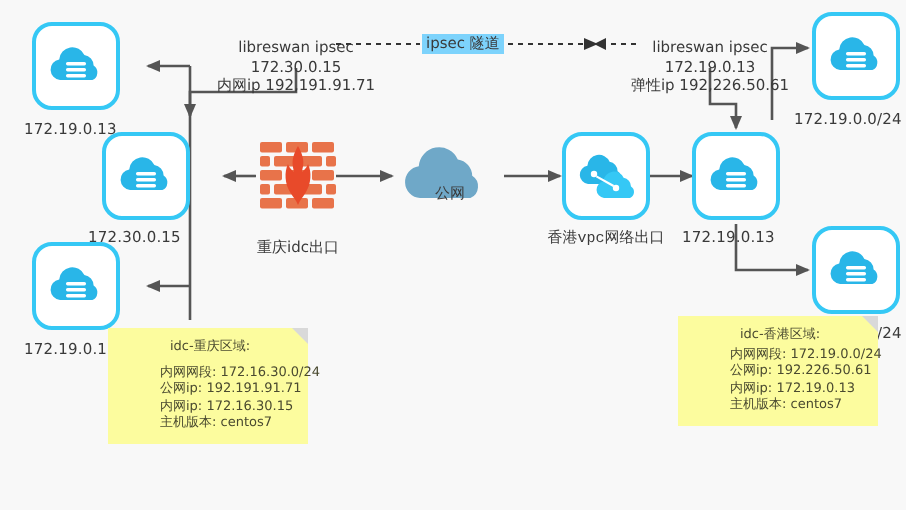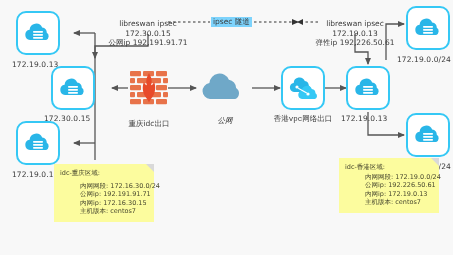--- a/index.html
+++ b/index.html
@@ -67,21 +67,21 @@
   .note {
     position: absolute;
     background: #fcfc9e;
     font-size: 6.5px;
     color: #4a4a30;
     line-height: 8.5px;
     padding: 5px 6px 6px 6px;
     box-sizing: border-box;
     white-space: nowrap;
   }
-  .note .note-title { margin-bottom: 4px; }
+  .note .note-title { margin-bottom: 4px; margin-left: 25px; }
   .note .note-line { display: block; padding-left: 20px; }
   .note .fold {
     position: absolute;
     top: 0; right: 0;
     width: 0; height: 0;
     border-left: 8px solid transparent;
     border-top: 8px solid #d9d9d9;
   }
   .fw-wrap {
     position: absolute;
@@ -197,21 +197,21 @@
     <path d="M20,3 C16,10 17.5,13 18,16 C15.5,14 15,12 15,12 C13,16 13.5,22 16,26 C17.5,28.5 19,30 20,32.5 C21,30 22.5,28.5 24,26 C26.5,22 27,16 25,12 C25,12 24.5,14 22,16 C22.5,13 24,10 20,3 z" fill="#e84a2a"></path>
   </svg>
 </div>
 <div class="plain-label" style="left:118px; top:119px; width:62px;">重庆idc出口</div>
 
 <div class="cloud-wrap" style="left:197px; top:68px;">
   <svg width="56" height="34" viewBox="0 0 56 34">
     <path d="M13,31 a8,8 0 0 1 -0.6,-15.9 a10.2,10.2 0 0 1 19.5,-3.4 a8.4,8.4 0 0 1 7.2,8.2 a6.3,6.3 0 0 1 -0.9,11.1 z" fill="#6fa8c8"></path>
   </svg>
 </div>
-<div class="plain-label" style="left:199px; top:116px; width:52px;font-style:italic;">公网</div>
+<div class="plain-label" style="left:199px; top:92px; width:52px;">公网</div>
 
 <div class="node" style="left:281px; top:66px;">
   <svg width="30" height="26" viewBox="0 0 30 26">
     <path d="M6,17 a4.6,4.6 0 0 1 -0.3,-9.1 a5.8,5.8 0 0 1 11.1,-2 a4.8,4.8 0 0 1 4,4.7 a3.6,3.6 0 0 1 -0.5,6.4 z" fill="#29b6e8"></path>
     <path d="M14,24 a4.2,4.2 0 0 1 -0.3,-8.3 a5.3,5.3 0 0 1 10.1,-1.8 a4.4,4.4 0 0 1 3.7,4.3 a3.3,3.3 0 0 1 -0.5,5.8 z" fill="#35c8f5"></path>
     <circle cx="9" cy="12" r="1.6" fill="#ffffff"></circle>
     <circle cx="20" cy="19" r="1.6" fill="#ffffff"></circle>
     <path d="M10.2,13.2 L18.8,18" stroke="#ffffff" stroke-width="1.1"></path>
   </svg>
 </div>
@@ -243,21 +243,21 @@
     <rect x="10" y="10" width="10" height="1.7" rx="0.8" fill="#ffffff"></rect>
     <rect x="10" y="13" width="10" height="1.7" rx="0.8" fill="#ffffff"></rect>
     <rect x="10" y="16" width="10" height="1.7" rx="0.8" fill="#ffffff"></rect>
   </svg>
 </div>
 <div class="node-label" style="left:397px; top:162px;">172.19.0.0/24</div>
 
 <div class="top-label" style="left:98px; top:4px; width:100px;">
   <div>libreswan ipsec</div>
   <div>172.30.0.15</div>
-  <div>公网ip 192,191.91.71</div>
+  <div>内网ip 192,191.91.71</div>
 </div>
 
 <div class="top-label" style="left:305px; top:4px; width:100px;">
   <div>libreswan ipsec</div>
   <div>172.19.0.13</div>
   <div>弹性ip 192,226.50.61</div>
 </div>
 
 <div class="tunnel-label" style="left:211px; top:17px;">ipsec 隧道</div>
 

